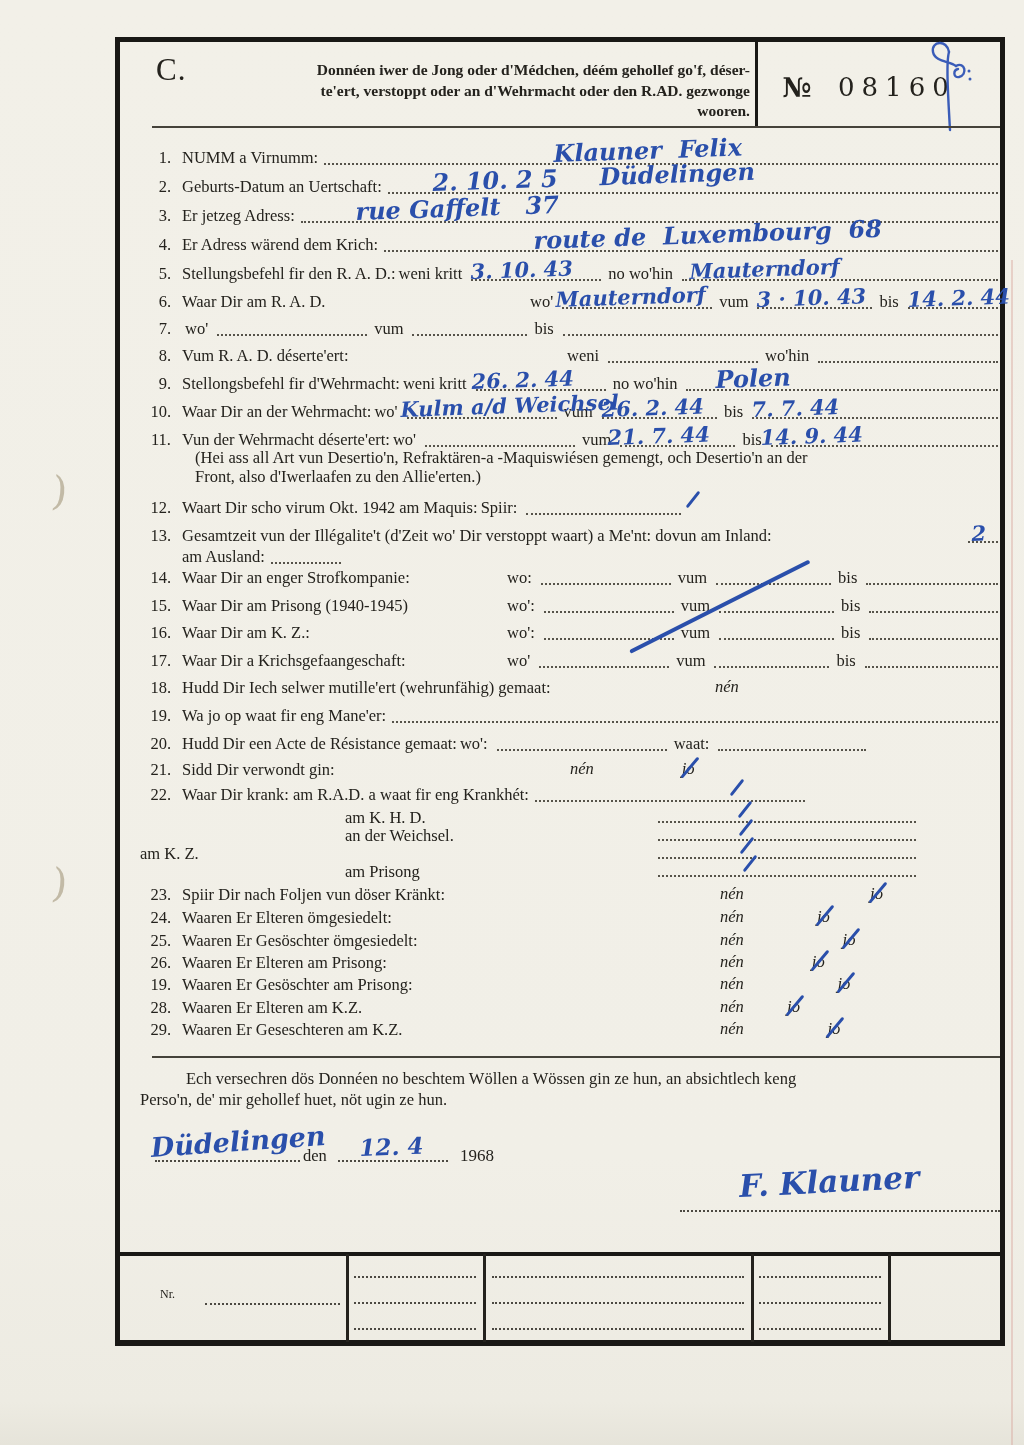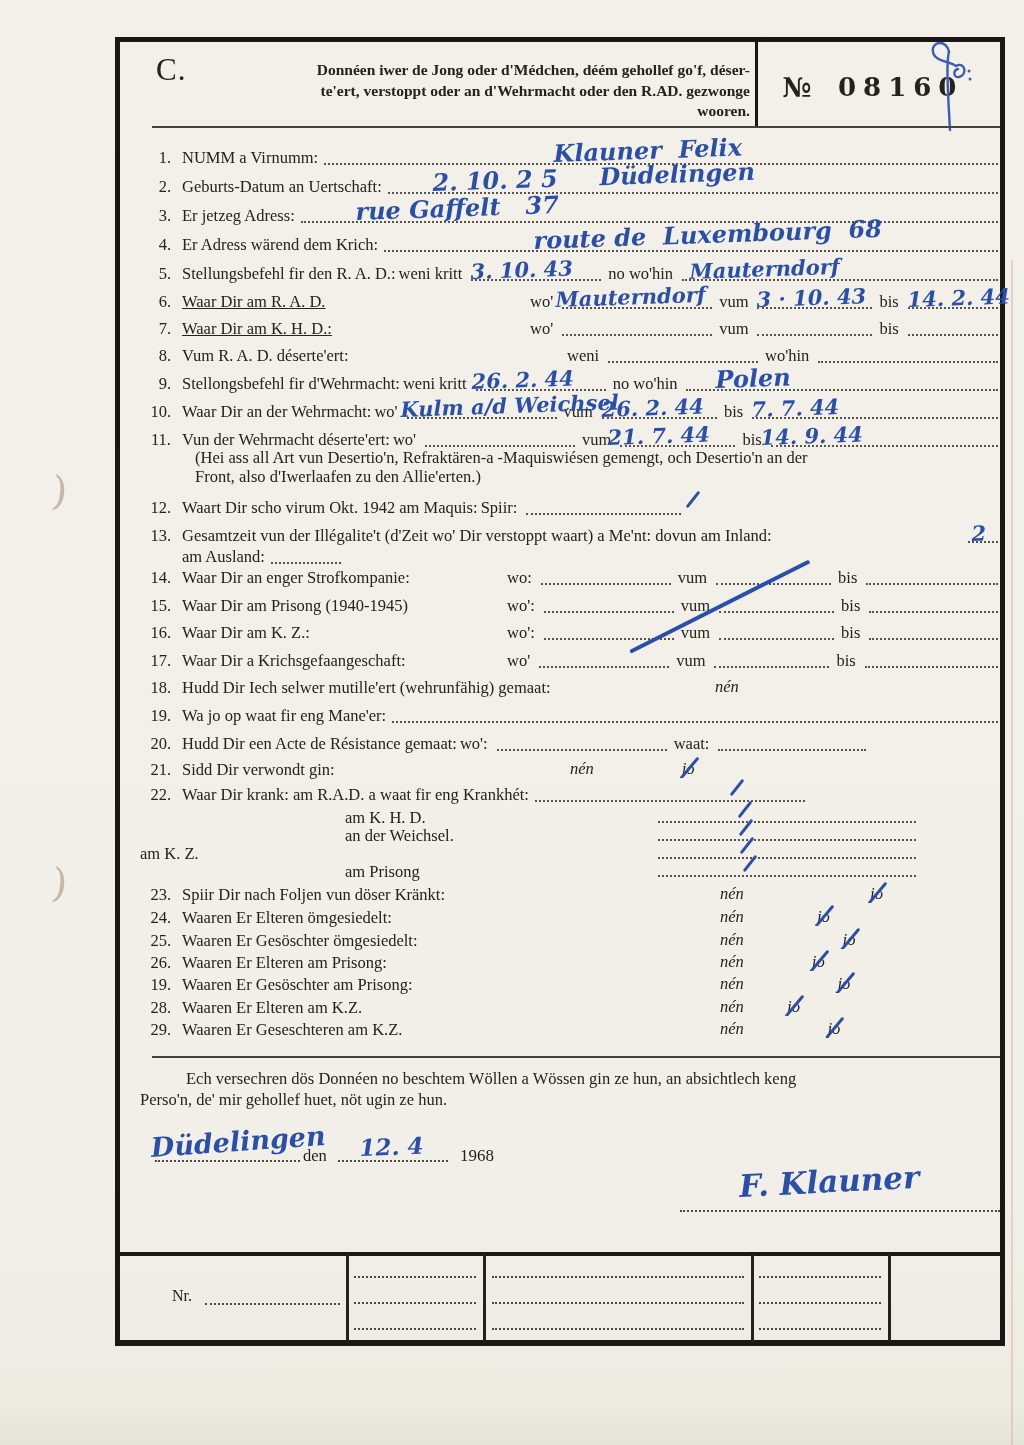--- a/index.html
+++ b/index.html
@@ -7,29 +7,29 @@
     width:1024px;height:1445px;position:relative;overflow:hidden;
     background:linear-gradient(180deg,#f2f0e8 0%,#f1efe7 80%,#edebe2 97%,#e6e4da 100%);
     font-family:"Liberation Serif",serif;color:#24221d;
   }
   
   .frame{position:absolute;background:#191815;}
   
   .c-letter{position:absolute;left:156px;top:52px;font-size:31px;font-weight:400;letter-spacing:1px;}
   .hdr-text{position:absolute;left:205px;top:60px;width:545px;font-weight:bold;font-size:15.5px;line-height:20.5px;white-space:pre-line;text-align:right;}
   .no-label{position:absolute;left:782px;top:72px;font-size:27px;font-weight:bold;font-family:"DejaVu Serif",serif;}
-  .no-value{position:absolute;left:838px;top:72px;font-size:26px;font-family:"DejaVu Serif",serif;letter-spacing:7px;font-weight:bold;}
+  .no-value{position:absolute;left:838px;top:72px;font-size:26px;font-family:"DejaVu Serif",serif;letter-spacing:7px;}
   .rule{position:absolute;height:1.5px;background:#45423a;}
   
   .row{position:absolute;left:140px;width:862px;display:flex;align-items:flex-end;font-size:16.5px;height:22px;}
   .num{flex:none;width:42px;text-align:right;padding-right:11px;box-sizing:border-box;}
   .lbl,.lbl2{flex:none;white-space:pre;}
   .lbl2{padding:0 3px;}
   .lmin{min-width:322px;}
-  .lmin2{min-width:345px;text-decoration:underline;}
+  .lmin2{min-width:345px;}
   .lmin3{min-width:382px;}
   .fld{flex:1 1 auto;border-bottom:2px dotted #56534a;height:3px;margin:0 4px 3px 6px;position:relative;min-width:18px;}
   .fld.fx{flex:none;}
   .w130{width:130px;} .w150{width:150px;} .w115{width:115px;} .w155{width:155px;}
   .w170{width:170px;} .w148{width:148px;} .w30{width:30px;} .w70{width:70px;} .w270{width:270px;}
   .note{position:absolute;left:195px;font-size:16.5px;line-height:19px;white-space:pre-line;}
   
   .hw{position:absolute;bottom:-5px;left:8px;font-family:"DejaVu Serif",serif;font-style:italic;font-weight:bold;
       color:#2a4fab;font-size:21px;white-space:pre;transform:rotate(-2deg);transform-origin:left bottom;}
   .hw-lg{font-size:24px;}
@@ -39,21 +39,21 @@
   .jo-x::before{content:"";position:absolute;left:-5px;top:7px;width:26px;height:3.2px;background:#2a4fab;
       border-radius:2px;transform:rotate(-50deg);}
   
   .tick{position:absolute;width:20px;height:3px;background:#2a4fab;border-radius:2px;transform:rotate(-52deg);}
   .diag{position:absolute;left:630px;top:650px;width:201px;height:3.6px;background:#2a4fab;border-radius:2px;
       transform:rotate(-26.8deg);transform-origin:0 50%;}
   .paren{position:absolute;font-size:40px;color:#c2baa6;transform:rotate(6deg);font-family:"DejaVu Serif",serif;}
   
   .vline{position:absolute;width:2.5px;background:#24221d;}
   .fdot{position:absolute;border-bottom:2px dotted #4c4942;height:0;}
-  .nr-label{position:absolute;left:160px;top:1287px;font-size:16px;margin-left:12px;}
+  .nr-label{position:absolute;left:160px;top:1287px;font-size:12px;}
   
   .plain{position:absolute;font-size:16.5px;}
   .decl{position:absolute;left:140px;top:1068px;width:862px;font-size:16.5px;line-height:21px;
         white-space:pre-line;text-indent:46px;}
   .edge-pink{position:absolute;left:1011px;top:260px;width:2px;height:1185px;background:#d9a8a0;opacity:.45;}
 </style>
 </head>
 <body>
 
 <span class="paren" style="left:52px;top:468px;">)</span>
@@ -135,21 +135,20 @@
   <span class="fld fx w115">
       <span class="hw" style="left:0">3 · 10. 43</span>
     </span>
   <span class="lbl2">bis</span>
   <span class="fld">
       <span class="hw" style="left:0">14. 2. 44</span>
     </span>
 </div>
 <div class="row" style="top:317px">
   <span class="num">7.</span>
-  <span class="lbl lmin2">Waar Dir am K. H. D.:</span>
   <span class="lbl2">wo'</span>
   <span class="fld fx w150"></span>
   <span class="lbl2">vum</span>
   <span class="fld fx w115"></span>
   <span class="lbl2">bis</span>
   <span class="fld"></span>
 </div>
 <div class="row" style="top:344px">
   <span class="num">8.</span>
   <span class="lbl lmin3">Vum R. A. D. déserte'ert:</span>

